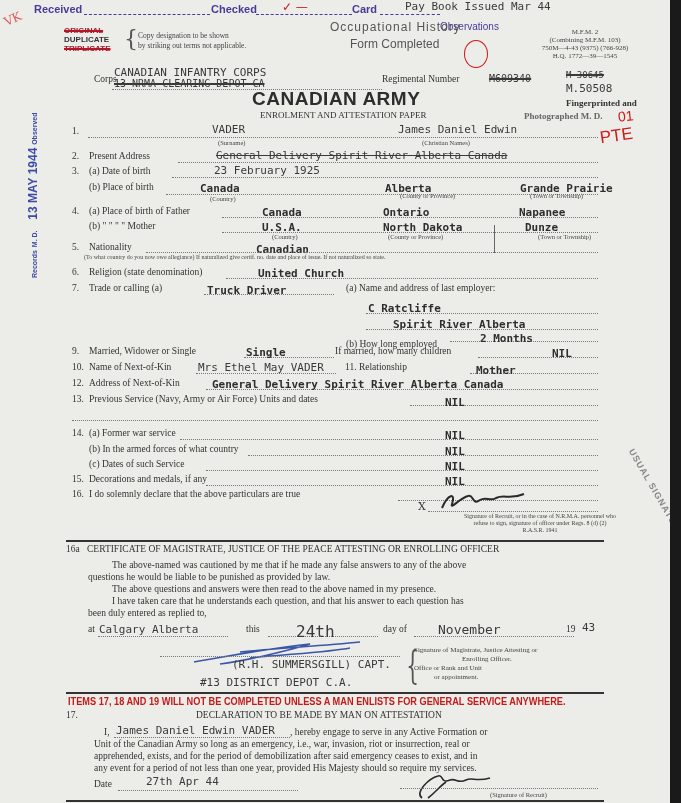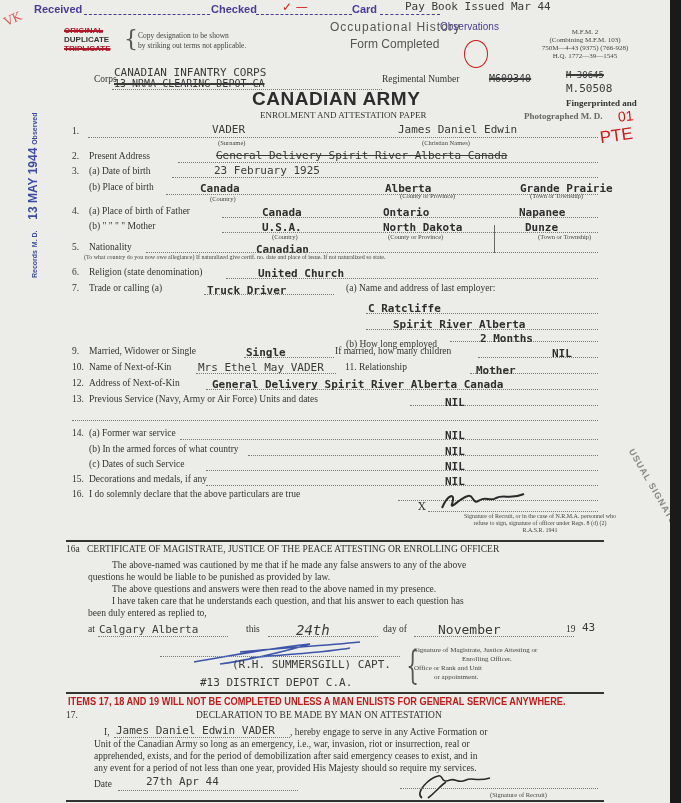--- a/index.html
+++ b/index.html
@@ -215,21 +215,21 @@
   <div class="abs sm" style="left:88px;top:572px;">questions he would be liable to be punished as provided by law.</div>
   <div class="abs sm" style="left:112px;top:584px;">The above questions and answers were then read to the above named in my presence.</div>
   <div class="abs sm" style="left:112px;top:596px;">I have taken care that he understands each question, and that his answer to each question has</div>
   <div class="abs sm" style="left:88px;top:608px;">been duly entered as replied to,</div>
 
   <div class="abs sm" style="left:88px;top:624px;">at</div>
   <div class="abs tw" style="left:99px;top:623px;font-size:11px;">Calgary Alberta</div>
   <div class="dots" style="left:98px;top:636px;width:130px;"></div>
   <div class="abs sm" style="left:246px;top:624px;">this</div>
   <div class="dots" style="left:268px;top:636px;width:110px;"></div>
-  <div class="abs tw" style="left:296px;top:622px;font-size:14px;font-style:italic;">24th</div>
+  <div class="abs tw" style="left:296px;top:622px;font-size:16px;">24th</div>
   <div class="abs sm" style="left:383px;top:624px;">day of</div>
   <div class="dots" style="left:414px;top:636px;width:160px;"></div>
   <div class="abs tw" style="left:438px;top:622px;font-size:13px;">November</div>
   <div class="abs sm" style="left:566px;top:624px;">19</div>
   <div class="abs tw" style="left:582px;top:621px;font-size:11px;">43</div>
 
   <svg class="abs" style="left:190px;top:638px;" width="180" height="30">
     <path d="M4 24 C 40 18, 80 10, 120 6 C 100 12, 60 22, 30 26 M50 14 C 90 10, 130 8, 170 4 M60 20 C 100 16, 140 14, 160 10" stroke="#3c55a8" stroke-width="1.6" fill="none"></path>
   </svg>
   <div class="dots" style="left:160px;top:656px;width:240px;"></div>

